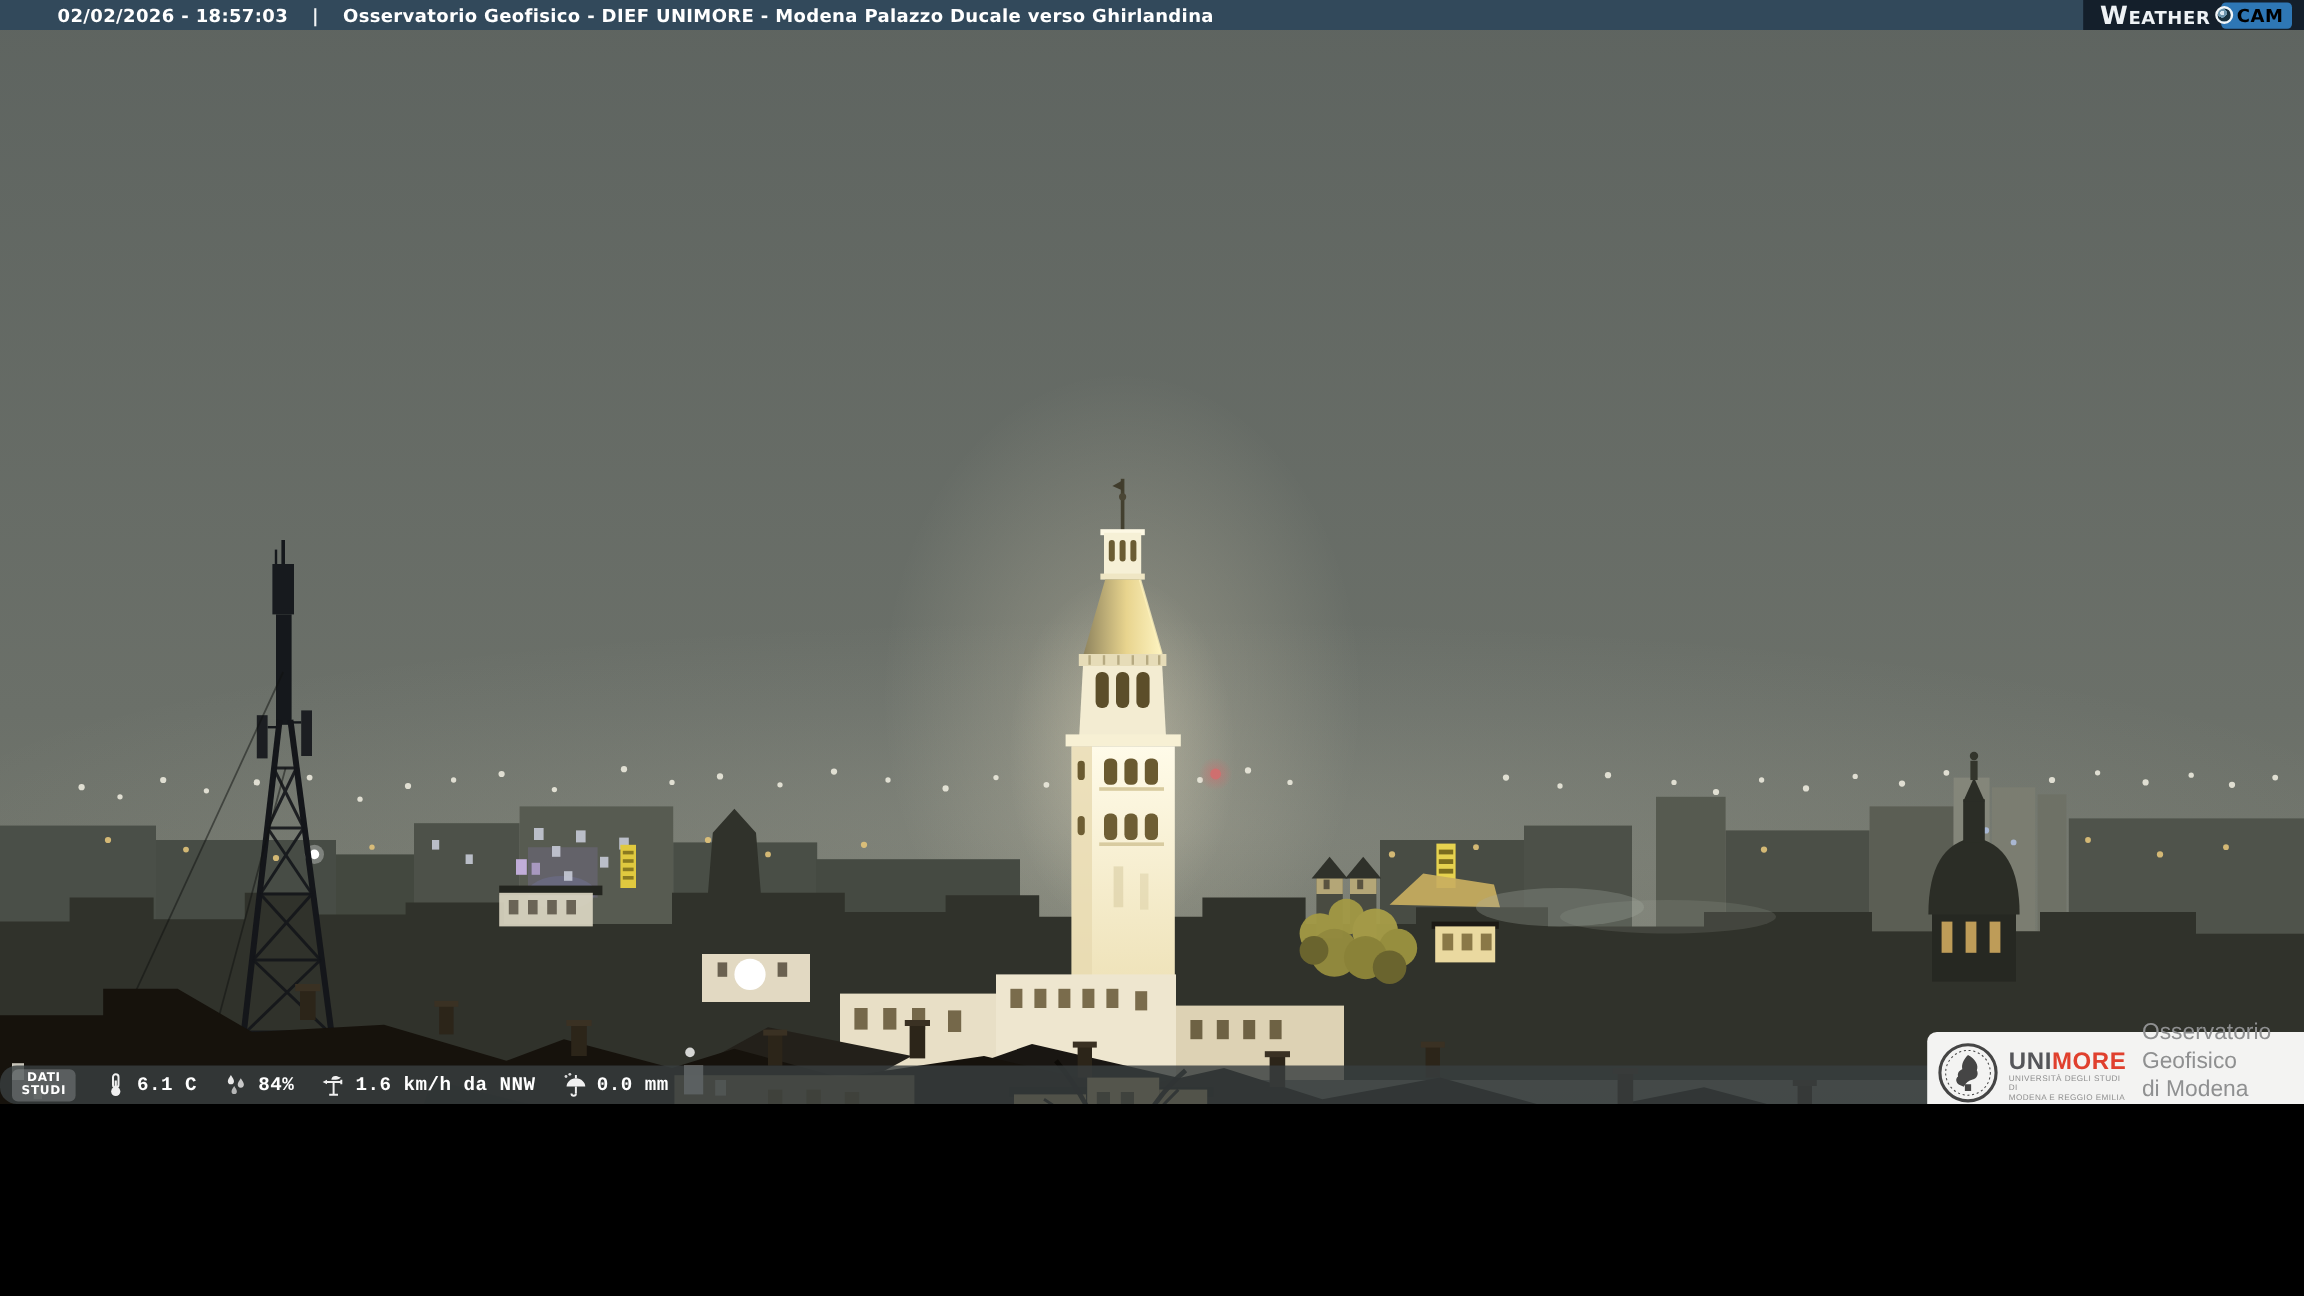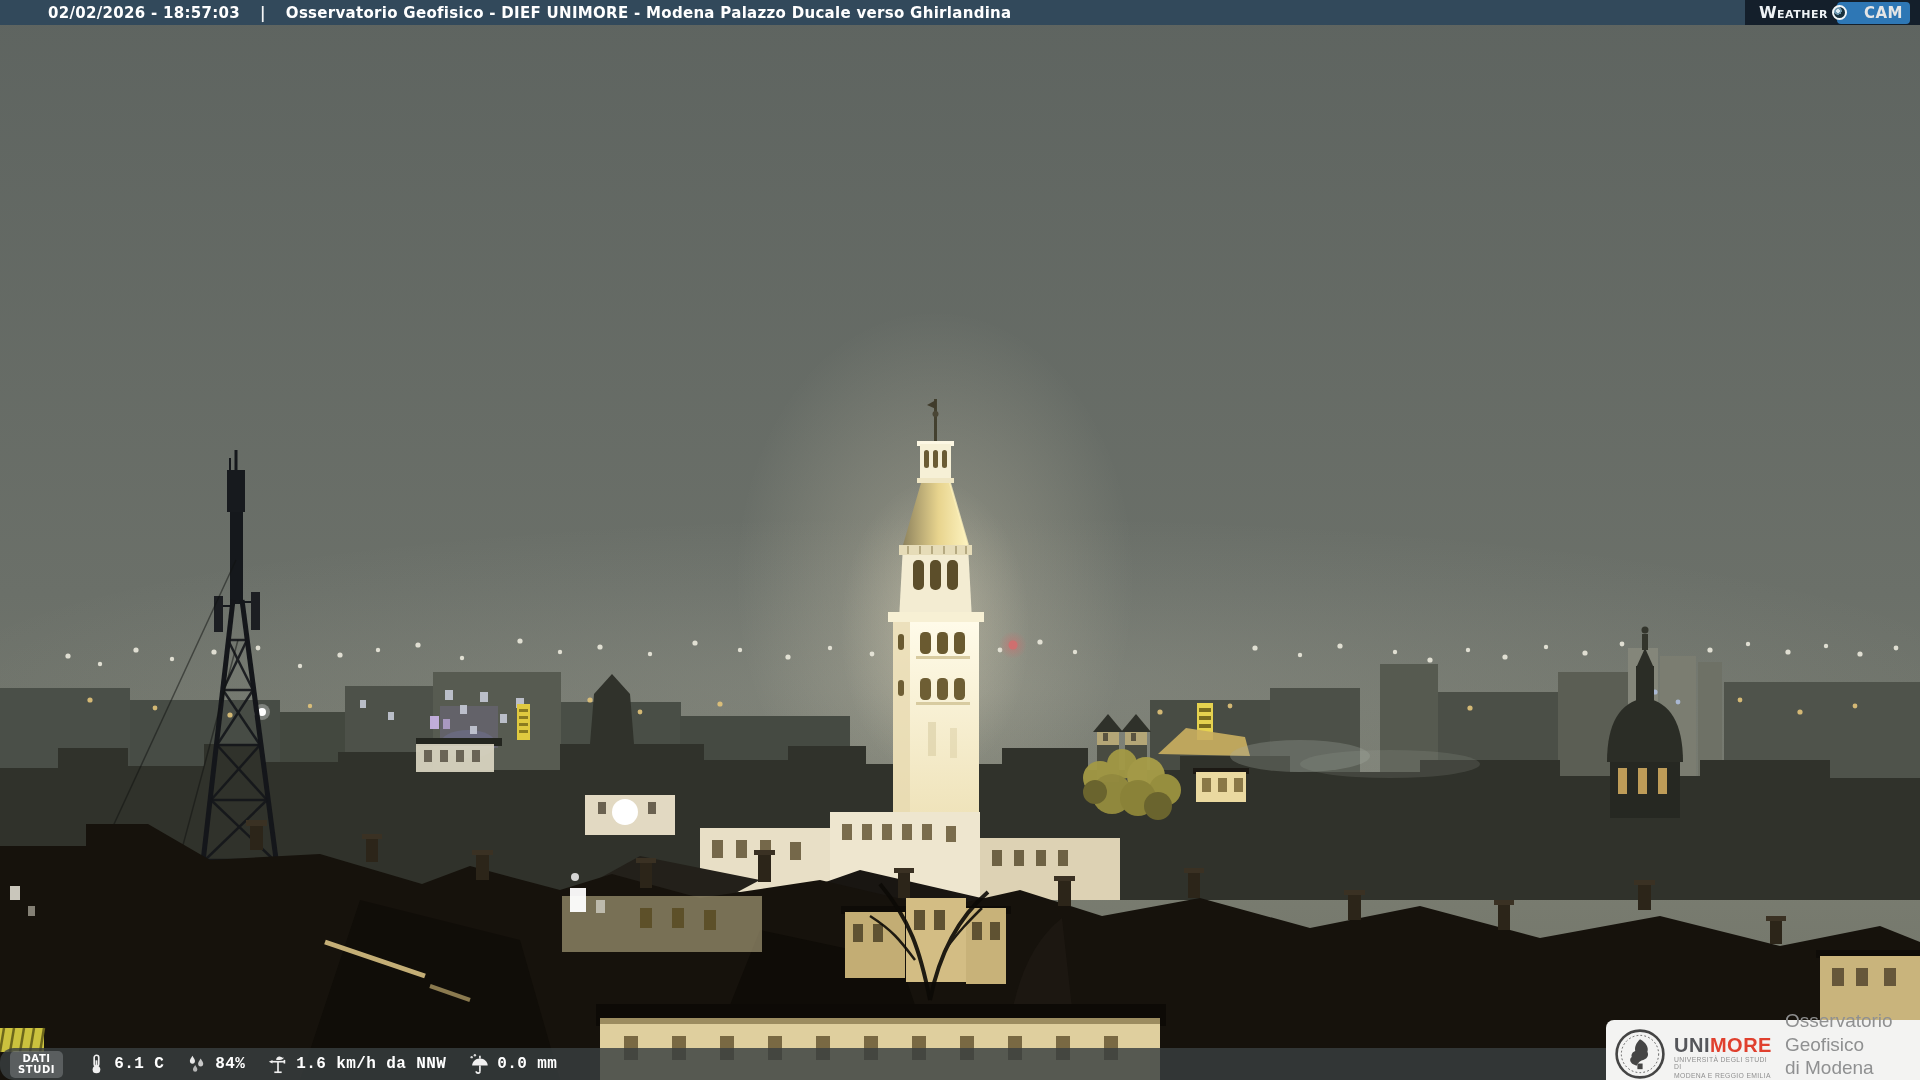--- a/index.html
+++ b/index.html
@@ -1,34 +1,34 @@
 <!DOCTYPE html>
 <html style="--header_bg: #32495b; --logo_bg: #141f2b; --cam_blue: #2e77b5; --footer_bg: rgba(56,62,64,0.82); --footer_chip_bg: rgba(150,154,157,0.4); --unimore_red: #e0402e; --unimore_gray: #55565a; --branding_text: #8f9091; --overlay_text: #ffffff;"><head>
 <meta charset="utf-8">
 <style>
   html,body{margin:0;padding:0;background:#000;}
-  .stage{position:relative;width:1920px;height:1080px;overflow:hidden;
+  .stage{position:relative;width:1920px;height:920px;overflow:hidden;
          font-family:"DejaVu Sans","Liberation Sans",sans-serif;background:#5e6460;}
   .scene{position:absolute;inset:0;display:block;}
 
   
   .topbar{position:absolute;top:0;left:0;width:100%;height:25px;
           background:var(--header_bg,#32495b);display:flex;align-items:center;
           color:var(--overlay_text,#fff);font-size:15px;font-weight:bold;letter-spacing:.3px;}
   .topbar .left{display:flex;align-items:center;padding-left:48px;white-space:nowrap;}
   .topbar .sep{margin:0 20px;font-weight:bold;opacity:.95;}
   .wcam{position:absolute;right:0;top:0;height:25px;display:flex;align-items:center;
         background:var(--logo_bg,#141f2b);padding:0 10px 0 14px;cursor:pointer;}
-  .wcam .wtxt{font-variant:small-caps;font-size:16px;font-weight:600;color:#eef2f5;
+  .wcam .wtxt{font-variant:small-caps;font-size:21px;font-weight:600;color:#eef2f5;
               letter-spacing:.5px;margin-right:4px;}
   .lens{width:15px;height:15px;border-radius:50%;z-index:2;margin-right:-10px;
         background:radial-gradient(circle at 35% 35%, #d8e8f2 0 18%, #6d96ae 19% 38%, #17303e 39% 100%);
         border:2px solid #f2f6f8;box-sizing:border-box;}
-  .cambox{background:var(--cam_blue,#2e77b5);color:#e5e5e5;font-weight:bold;font-size:15px;
-          border-radius:4px;padding:2px 7px 2px 27px;letter-spacing:.5px;}
+  .cambox{background:var(--cam_blue,#2e77b5);color:#000000;font-weight:bold;font-size:15px;
+          border-radius:4px;padding:2px 7px 2px 13px;letter-spacing:.5px;}
 
   
   .botbar{position:absolute;left:0;bottom:0;width:100%;height:32px;
           background:var(--footer_bg,rgba(56,62,64,.82));display:flex;align-items:center;
           color:var(--overlay_text,#fff);border-radius:14px;}
   .chip{background:var(--footer_chip_bg,rgba(150,154,157,.4));border-radius:5px;
         margin-left:10px;padding:2px 8px;text-align:center;font-size:10px;font-weight:bold;
         line-height:1.15;letter-spacing:.6px;}
   .metric{display:flex;align-items:center;margin-left:22px;font-family:Liberation Mono, monospace;}
   .metric .micon{width:22px;height:22px;margin-right:7px;}

